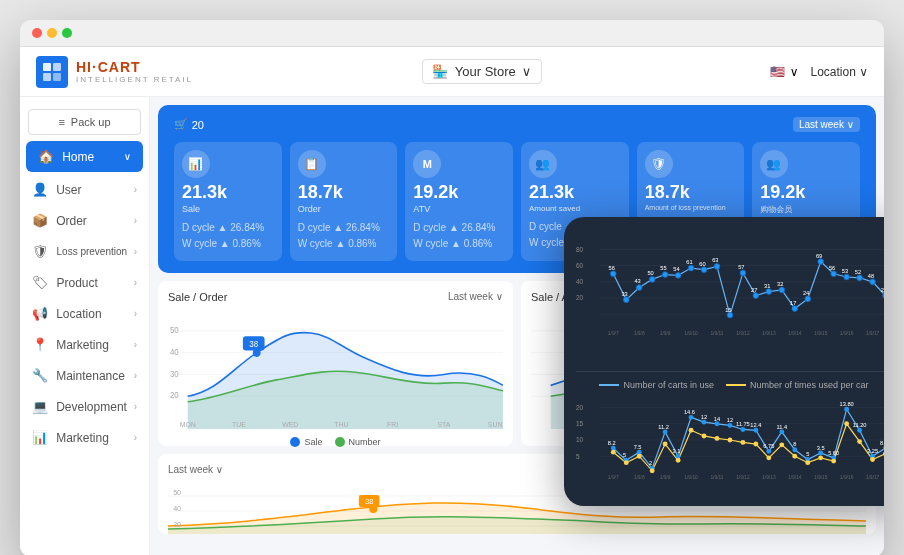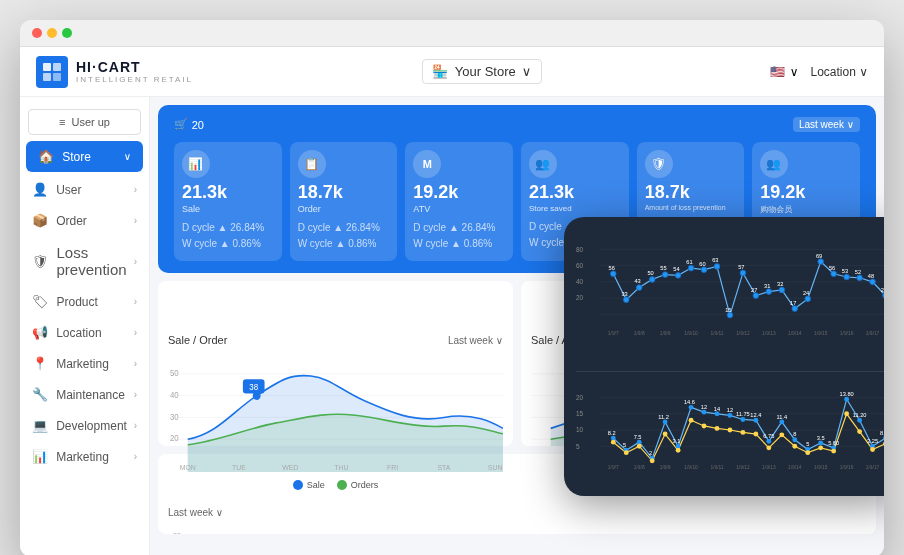--- a/index.html
+++ b/index.html
@@ -56,21 +56,21 @@
       height: 32px;
       background: #1a73e8;
       border-radius: 4px;
       display: flex;
       align-items: center;
       justify-content: center;
       color: white;
       font-weight: bold;
       font-size: 10px;
     }
-    .logo-text { font-weight: 700; font-size: 14px; color: #0f172a; letter-spacing: 1px; }
+    .logo-text { font-weight: 700; font-size: 14px; color: #c2410c; letter-spacing: 1px; }
     .logo-sub { font-size: 8px; color: #999; letter-spacing: 2px; }
     .store-selector {
       display: flex;
       align-items: center;
       gap: 6px;
       border: 1px solid #ddd;
       border-radius: 4px;
       padding: 4px 10px;
       cursor: pointer;
       font-size: 13px;
@@ -219,23 +219,22 @@
     }
     .chart-card {
       background: white;
       border-radius: 8px;
       padding: 10px;
       height: 165px;
     }
     .chart-header {
       display: flex;
       justify-content: space-between;
-      align-items: flex-end;
+      align-items: center;
       margin-bottom: 6px;
-      margin-top: 43px;
     }
     .chart-title {
       font-size: 11px;
       color: #333;
       font-weight: 500;
     }
     .chart-last-week {
       font-size: 10px;
       color: #666;
       display: flex;
@@ -336,27 +335,27 @@
         </div>
         <div class="manager-btn">Location ∨</div>
       </div>
     </div>
 
     <div class="main-layout">
 
       <div class="sidebar">
         <div class="pack-up-btn">
           <span>≡</span>
-          <span>User up</span>
+          <span>Pack up</span>
         </div>
 
         <div class="sidebar-item active">
           <div class="sidebar-item-left">
             <span class="sidebar-icon">🏠</span>
-            <span>Store</span>
+            <span>Home</span>
           </div>
           <span class="sidebar-arrow">∨</span>
         </div>
 
         <div class="sidebar-item">
           <div class="sidebar-item-left">
             <span class="sidebar-icon">👤</span>
             <span>User</span>
           </div>
           <span class="sidebar-arrow">›</span>
@@ -366,21 +365,21 @@
           <div class="sidebar-item-left">
             <span class="sidebar-icon">📦</span>
             <span>Order</span>
           </div>
           <span class="sidebar-arrow">›</span>
         </div>
 
         <div class="sidebar-item">
           <div class="sidebar-item-left">
             <span class="sidebar-icon">🛡</span>
-            <span style="font-size:15px">Loss prevention</span>
+            <span style="font-size:10px">Loss prevention</span>
           </div>
           <span class="sidebar-arrow">›</span>
         </div>
 
         <div class="sidebar-item">
           <div class="sidebar-item-left">
             <span class="sidebar-icon">🏷</span>
             <span>Product</span>
           </div>
           <span class="sidebar-arrow">›</span>
@@ -465,21 +464,21 @@
               <div class="stat-label">ATV</div>
               <div class="stat-cycle">
                 D cycle ▲ <span>26.84%</span><br>
                 W cycle ▲ <span>0.86%</span>
               </div>
             </div>
 
             <div class="stat-card">
               <div class="stat-icon-circle">👥</div>
               <div class="stat-value">21.3k</div>
-              <div class="stat-label" style="font-size:8px">Store saved</div>
+              <div class="stat-label" style="font-size:8px">Amount saved</div>
               <div class="stat-cycle">
                 D cycle ▲ <span>26.84%</span><br>
                 W cycle ▲ <span>0.86%</span>
               </div>
             </div>
 
             <div class="stat-card">
               <div class="stat-icon-circle">🛡</div>
               <div class="stat-value">18.7k</div>
               <div class="stat-label" style="font-size:7px">Amount of loss prevention</div>
@@ -538,21 +537,21 @@
               <text x="280" y="108" font-size="7" fill="#aaa" text-anchor="middle">STA</text>
               <text x="332" y="108" font-size="7" fill="#aaa" text-anchor="middle">SUN</text>
             </svg>
             <div class="chart-legend">
               <div class="legend-item">
                 <div class="legend-dot" style="background:#1a73e8"></div>
                 <span>Sale</span>
               </div>
               <div class="legend-item">
                 <div class="legend-dot" style="background:#4caf50"></div>
-                <span>Orders</span>
+                <span>Number</span>
               </div>
             </div>
           </div>
 
           <div class="chart-card" style="position:relative;overflow:hidden;">
             <div class="chart-header">
               <span class="chart-title">Sale / Amount per cart</span>
               <span class="chart-last-week">Last week ∨</span>
             </div>
             <svg class="chart-area" viewBox="0 0 340 110" preserveAspectRatio="none">
@@ -668,20 +667,30 @@
               <text x="302" y="115" font-size="6" fill="#666" text-anchor="middle">1/9/15</text>
               <text x="334" y="115" font-size="6" fill="#666" text-anchor="middle">1/9/16</text>
               <text x="366" y="115" font-size="6" fill="#666" text-anchor="middle">1/9/17</text>
               <text x="398" y="115" font-size="6" fill="#666" text-anchor="middle">1/9/18</text>
             </svg>
           </div>
 
           <div class="dark-chart-divider"></div>
 
           
+          <div class="dark-chart-legend">
+            <div style="display:flex;align-items:center;gap:4px;">
+              <div style="width:20px;height:2px;background:#64b5f6;"></div>
+              <span>Number of carts in use</span>
+            </div>
+            <div style="display:flex;align-items:center;gap:4px;">
+              <div style="width:20px;height:2px;background:#ffd54f;"></div>
+              <span>Number of times used per car</span>
+            </div>
+          </div>
 
           
           <svg width="100%" height="100" viewBox="0 0 390 100">
 
             <line x1="30" y1="10" x2="390" y2="10" stroke="rgba(255,255,255,0.1)" stroke-width="0.5"></line>
             <line x1="30" y1="30" x2="390" y2="30" stroke="rgba(255,255,255,0.1)" stroke-width="0.5"></line>
             <line x1="30" y1="50" x2="390" y2="50" stroke="rgba(255,255,255,0.1)" stroke-width="0.5"></line>
             <line x1="30" y1="70" x2="390" y2="70" stroke="rgba(255,255,255,0.1)" stroke-width="0.5"></line>
 
             <text x="0" y="13" font-size="8" fill="#888">20</text>

